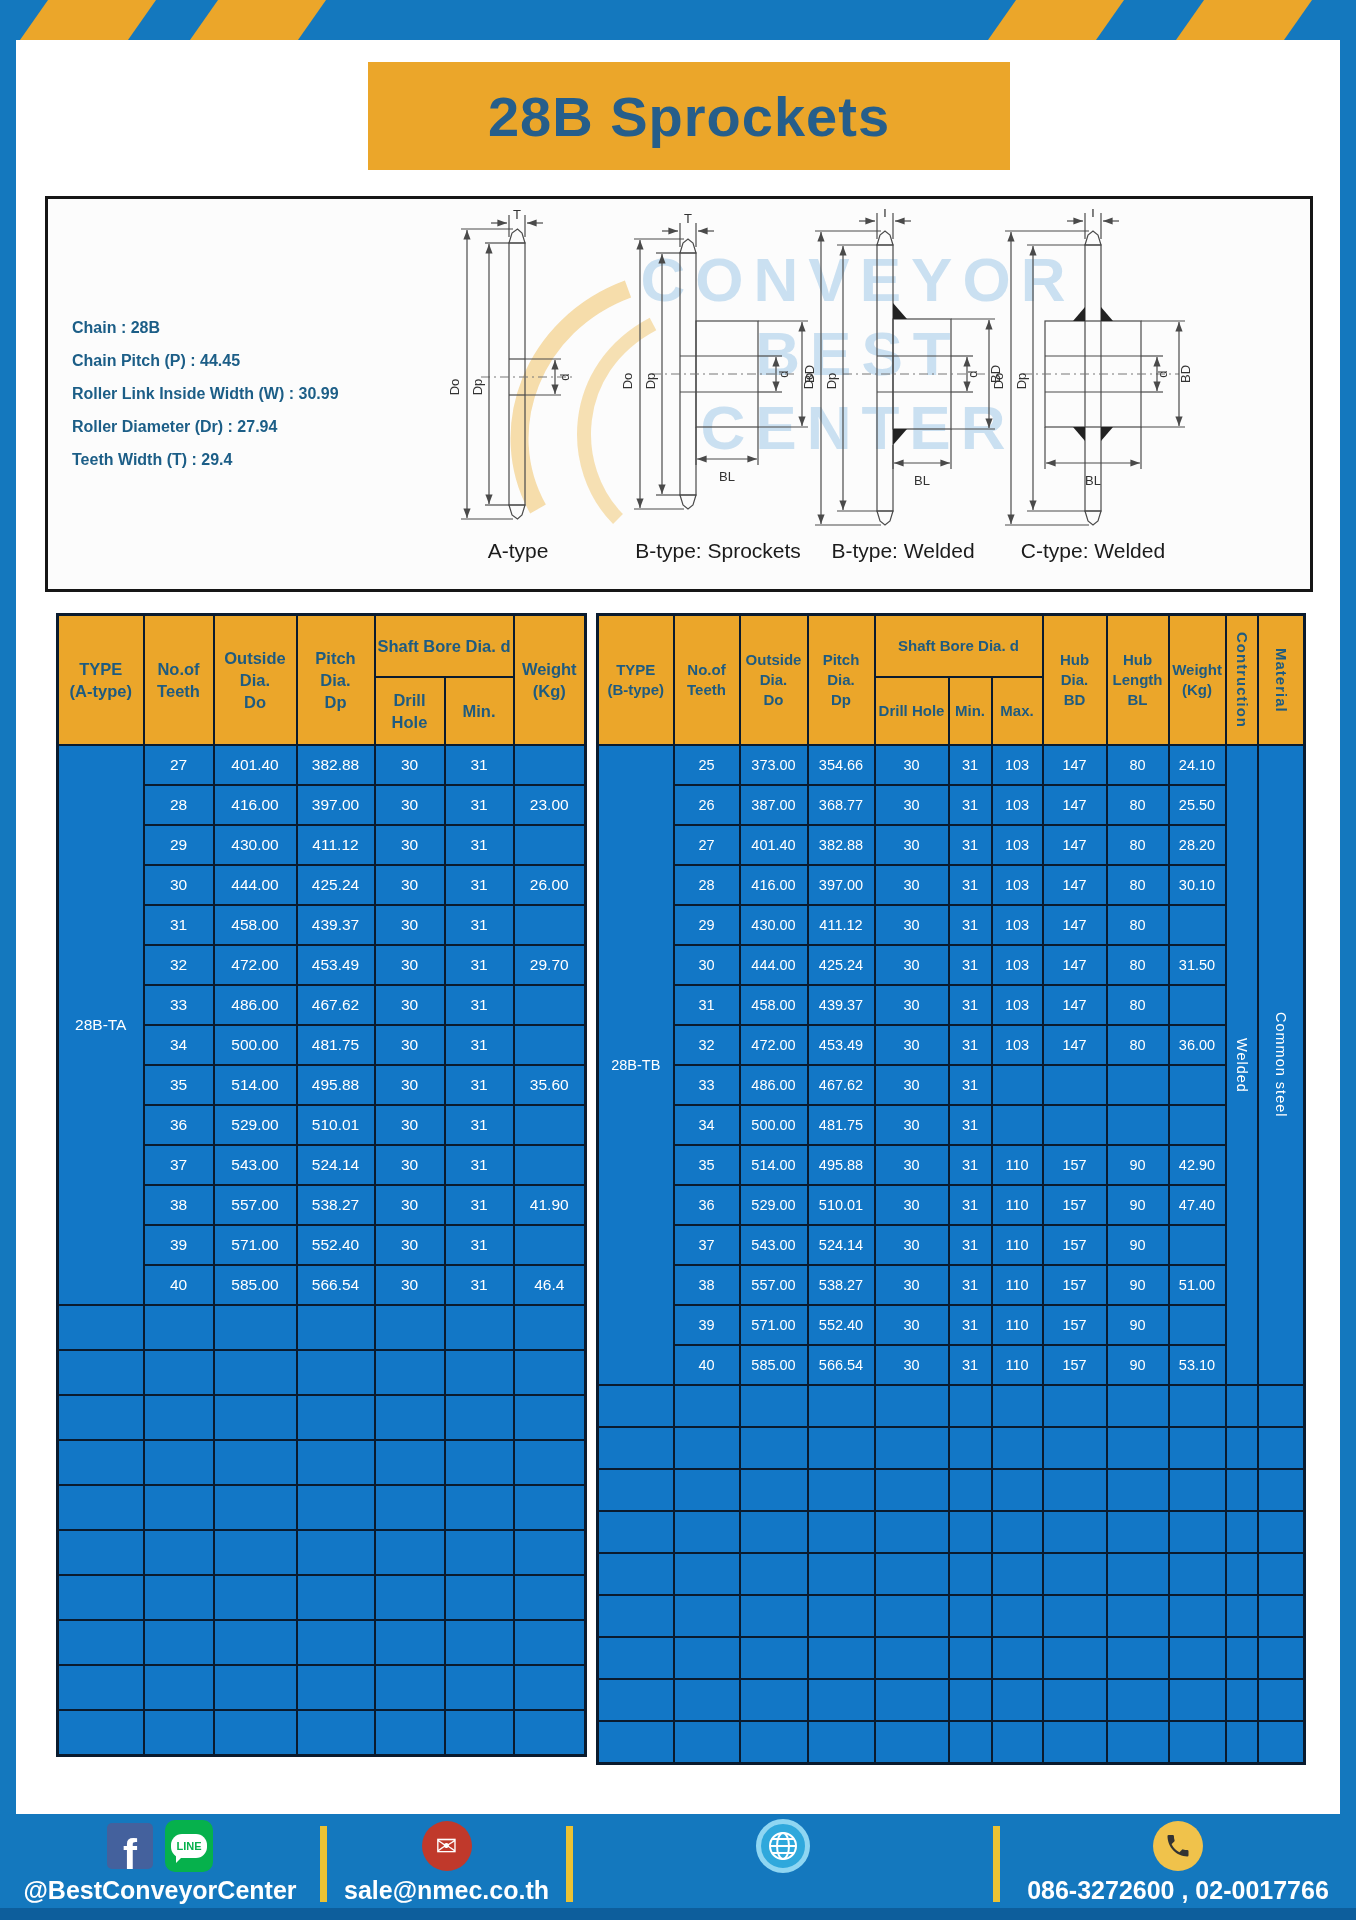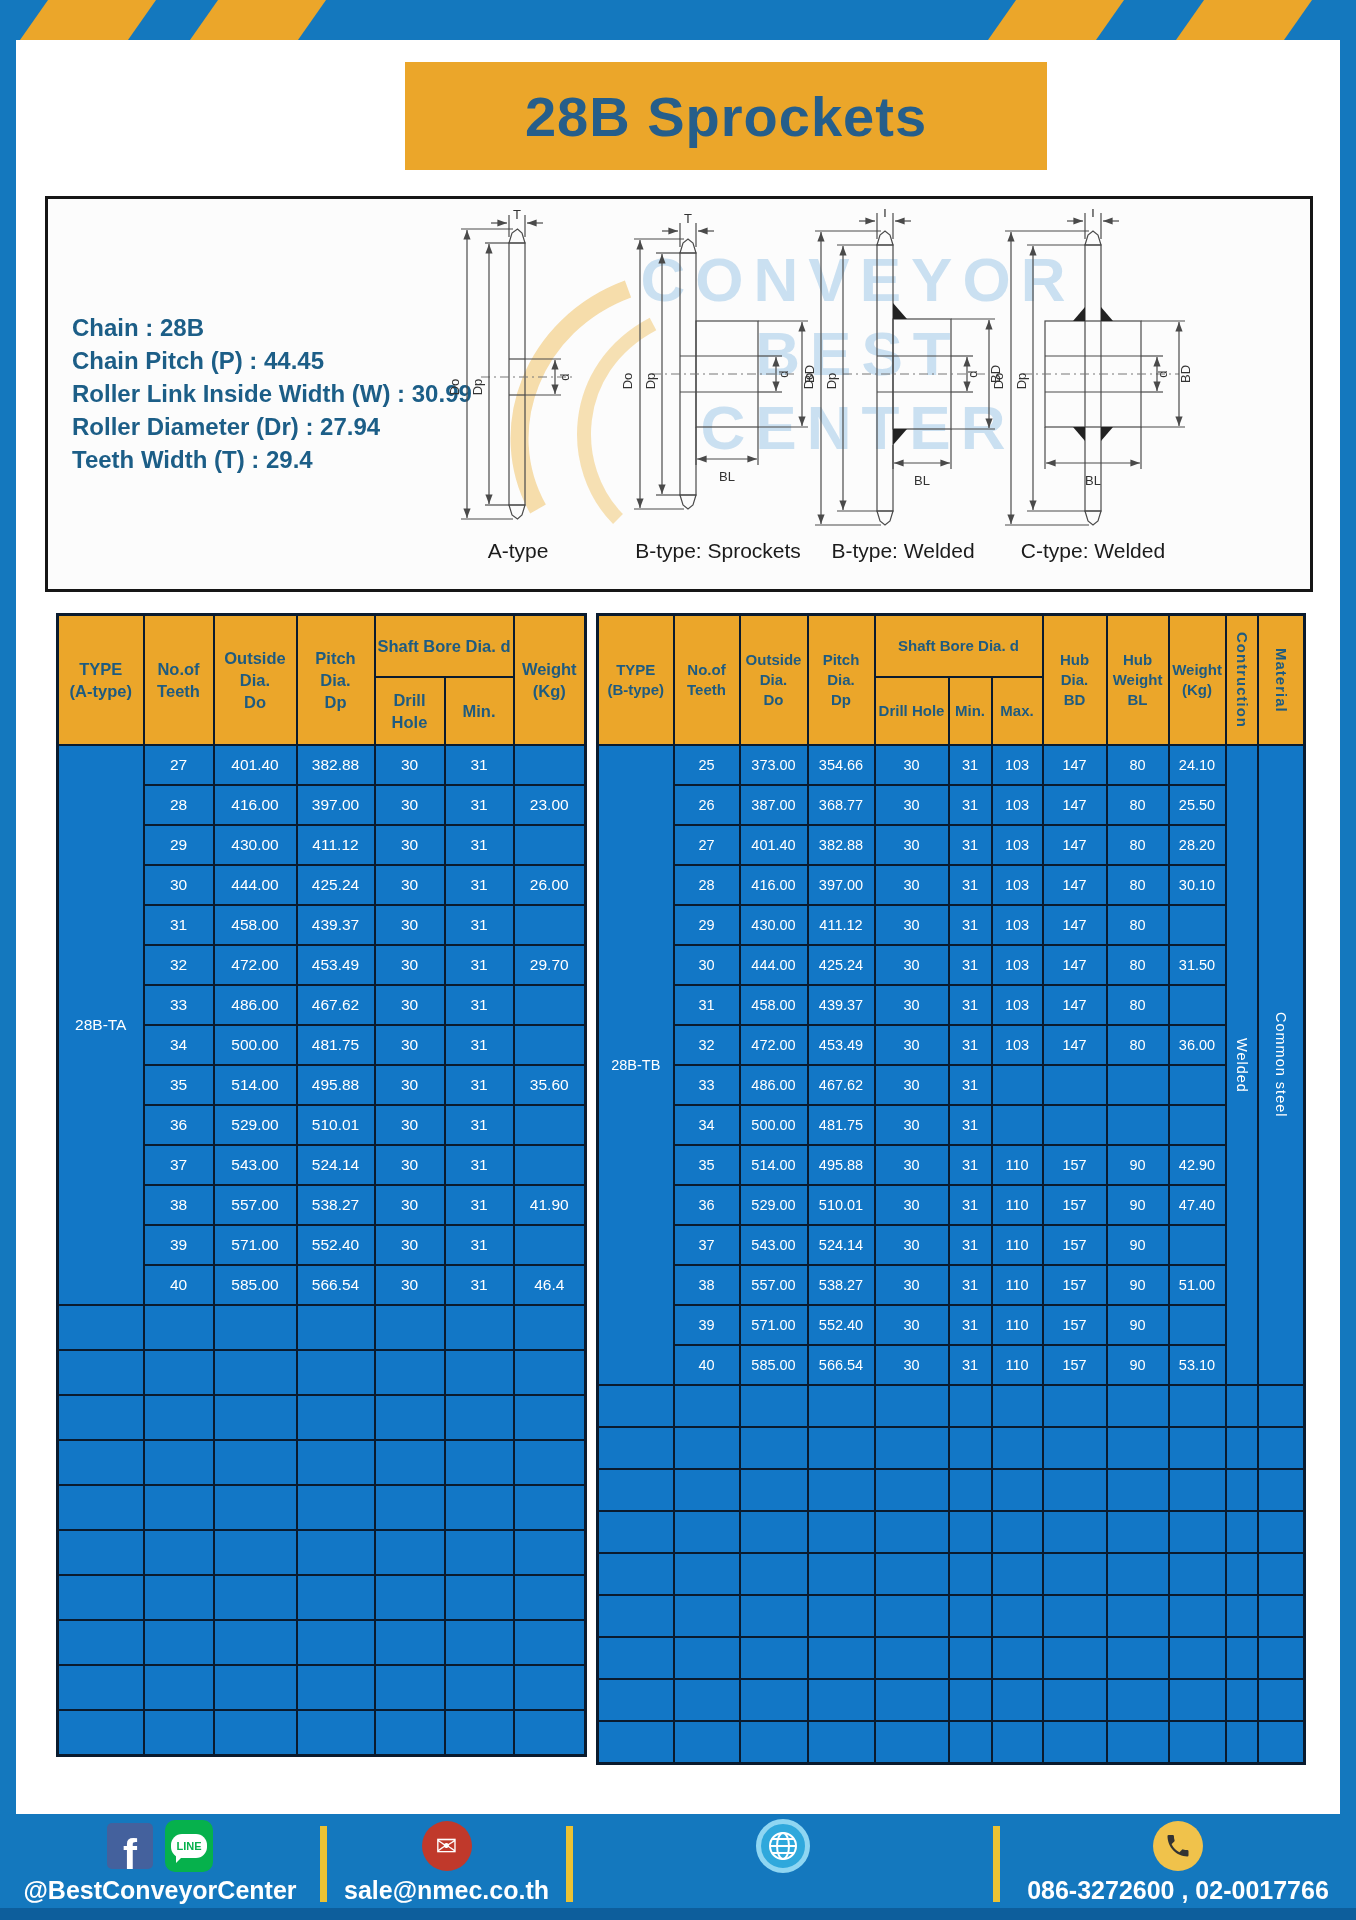--- a/index.html
+++ b/index.html
@@ -8,27 +8,27 @@
 
   
   .topbar{position:absolute;left:0;top:0;width:1356px;height:40px;background:#1478BE;}
   .stripe{position:absolute;top:0;height:40px;width:108px;background:#EBA62A;transform:skewX(-35deg);}
 
   
   .panel{position:absolute;left:16px;top:40px;width:1324px;height:1774px;background:#ffffff;}
 
   
   .title-box{position:absolute;left:368px;top:62px;width:642px;height:108px;background:#EBA62A;
-    display:flex;align-items:center;justify-content:center;margin-left:37px;}
+    display:flex;align-items:center;justify-content:center;}
   .title-box h1{margin:0;font-size:56px;font-weight:bold;color:#265E8A;letter-spacing:1px;}
 
   
   .diagram-box{position:absolute;left:45px;top:196px;width:1262px;height:390px;background:#fcfcfc;
     border:3px solid #161616;overflow:hidden;}
-  .specs{position:absolute;left:24px;top:112px;font-size:24px;font-weight:bold;color:#1C5E87;line-height:33px;white-space:nowrap;}
+  .specs{position:absolute;left:24px;top:112px;font-size:16px;font-weight:bold;color:#1C5E87;line-height:33px;white-space:nowrap;}
   .watermark{position:absolute;left:510px;top:44px;width:600px;text-align:center;
     font-size:62px;font-weight:bold;letter-spacing:10px;line-height:74px;color:rgba(160,200,232,0.55);pointer-events:none;}
   .wm-swoosh{position:absolute;left:420px;top:40px;pointer-events:none;}
   .figure{position:absolute;top:10px;text-align:center;}
   .figure .caption{font-size:21px;color:#1b1b1b;margin-top:0px;}
   .dia{display:block;margin:0 auto;}
   .dia line,.dia path.s,.dia rect,.dia polygon.s{stroke:#4a4a4a;stroke-width:1.2;fill:none;}
   .dia text{fill:#333;font-size:13px;font-family:"Liberation Sans",sans-serif;}
   .dia .weld{fill:#222;stroke:none;}
   .dia .cl{stroke:#777;stroke-width:1;stroke-dasharray:9 4 2 4;}
@@ -542,21 +542,21 @@
 Teeth</th>
         <th rowspan="2">Outside
 Dia.
 Do</th>
         <th rowspan="2">Pitch Dia.
 Dp</th>
         <th colspan="3">Shaft Bore Dia. d</th>
         <th rowspan="2">Hub Dia.
 BD</th>
         <th rowspan="2">Hub
-Weight
+Length
 BL</th>
         <th rowspan="2">Weight
 (Kg)</th>
         <th rowspan="2" class="vert">Contruction</th>
         <th rowspan="2" class="vert">Material</th>
       </tr>
       <tr class="h2row">
         <th>Drill Hole</th>
         <th>Min.</th>
         <th>Max.</th>

